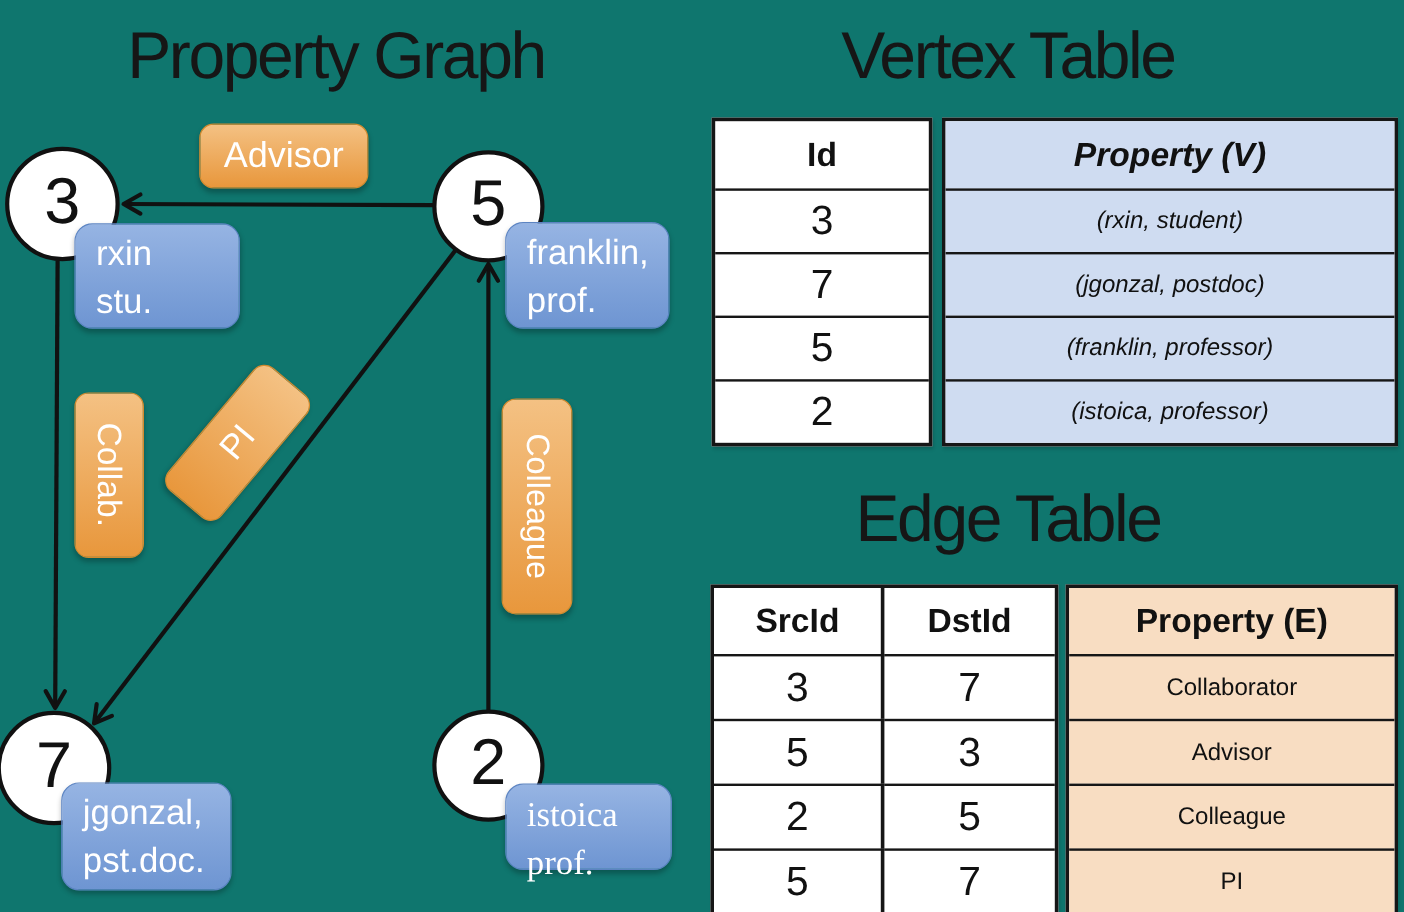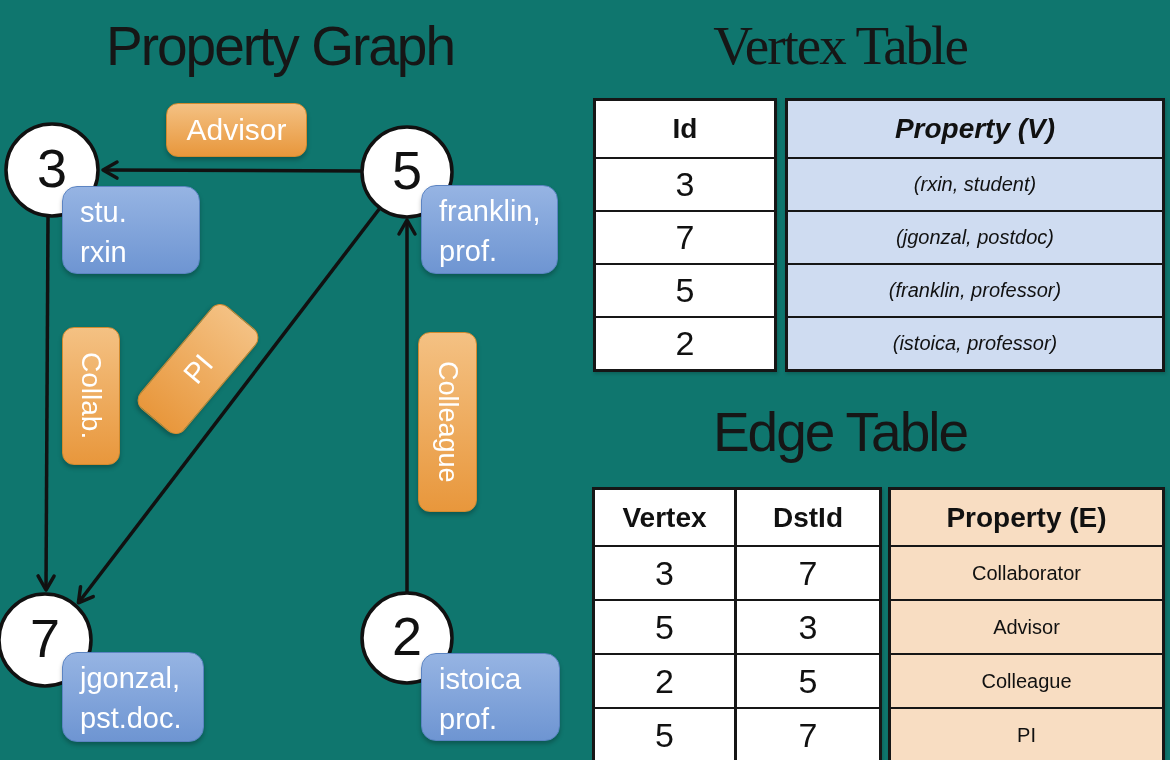--- a/index.html
+++ b/index.html
@@ -6,21 +6,21 @@
   .stage{
     position:relative;width:1170px;height:760px;overflow:hidden;
     font-family:"Liberation Sans",sans-serif;background:#0f766e;color:#1a1a1a;
   }
   
   .title{
     position:absolute;text-align:center;font-size:55px;font-weight:300;
     letter-spacing:-2px;color:#161616;white-space:nowrap;
   }
   .title-left{left:0;top:14px;width:560px;}
-  .title-vt{left:560px;top:14px;width:560px;font-family:Liberation Serif, serif;}
+  .title-vt{left:560px;top:14px;width:560px;}
   .title-et{left:560px;top:400px;width:560px;}
 
   
   .graph-svg{position:absolute;left:0;top:0;}
 
   
   .vnum{
     position:absolute;transform:translate(-50%,-54%);
     font-size:54px;font-weight:300;color:#111;
   }
@@ -45,22 +45,22 @@
     position:absolute;
     background:linear-gradient(180deg,var(--vertex-label-fill-top),var(--vertex-label-fill-bottom));
     border:1px solid var(--vertex-label-border);
     border-radius:15px;color:#fff;font-size:29px;line-height:40px;
     padding:5px 0 0 17px;box-sizing:border-box;
     box-shadow:0 3px 4px rgba(0,0,0,0.25);
   }
   .vbox span{display:block;}
   .vbox.rxin{left:62px;top:186px;width:138px;height:88px;}
   .vbox.franklin{left:421px;top:185px;width:137px;height:89px;}
-  .vbox.jgonzal{left:62px;top:652px;width:142px;height:90px;}
-  .vbox.istoica{left:421px;top:653px;width:139px;height:88px;}
+  .vbox.jgonzal{left:51px;top:652px;width:142px;height:90px;}
+  .vbox.istoica{left:421px;top:653px;width:139px;height:72px;font-family:Liberation Serif, serif;}
 
   
   .tbl{
     position:absolute;box-sizing:border-box;border:3px solid #161616;
     background:#fff;box-shadow:1px 2px 3px rgba(0,0,0,0.18);
   }
   .cell{
     display:flex;align-items:center;justify-content:center;
     font-size:20px;color:#111;box-sizing:border-box;
   }
@@ -118,22 +118,22 @@
     <span class="vtext">Collab.</span>
   </div>
   <div class="ebox pi">
     <span class="pi-text">PI</span>
   </div>
   <div class="ebox colleague">
     <span class="vtext">Colleague</span>
   </div>
 
   <div class="vbox rxin">
+    <span>rxin</span>
     <span>stu.</span>
-    <span>rxin</span>
   </div>
   <div class="vbox franklin">
     <span>franklin,</span>
     <span>prof.</span>
   </div>
   <div class="vbox jgonzal">
     <span>jgonzal,</span>
     <span>pst.doc.</span>
   </div>
   <div class="vbox istoica">
@@ -151,21 +151,21 @@
 
   <div class="tbl vt-prop blue">
     <div class="cell head">Property (V)</div>
     <div class="cell bt">(rxin, student)</div>
     <div class="cell bt">(jgonzal, postdoc)</div>
     <div class="cell bt">(franklin, professor)</div>
     <div class="cell bt">(istoica, professor)</div>
   </div>
 
   <div class="tbl et-ids">
-    <div class="cell head br">Vertex</div>
+    <div class="cell head br">SrcId</div>
     <div class="cell head">DstId</div>
     <div class="cell num bt br">3</div>
     <div class="cell num bt">7</div>
     <div class="cell num bt br">5</div>
     <div class="cell num bt">3</div>
     <div class="cell num bt br">2</div>
     <div class="cell num bt">5</div>
     <div class="cell num bt br">5</div>
     <div class="cell num bt">7</div>
   </div>

